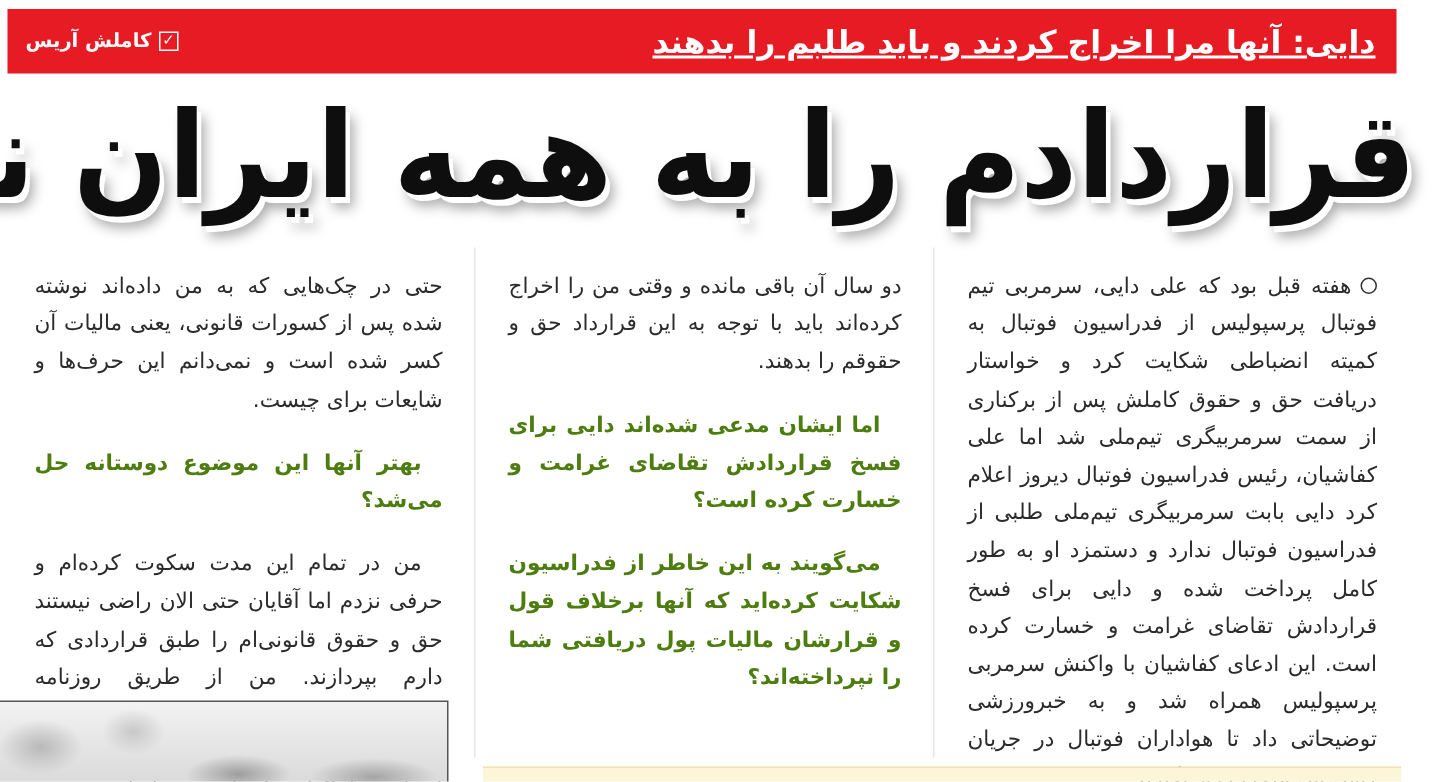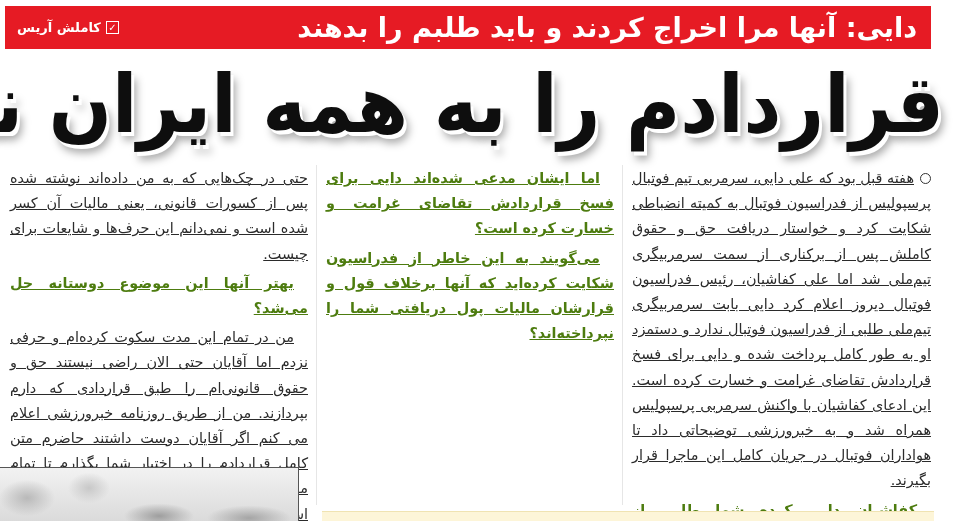--- a/index.html
+++ b/index.html
@@ -5,41 +5,41 @@
   * { box-sizing: border-box; margin: 0; padding: 0; }
   html, body { width: 955px; height: 521px; overflow: hidden; background: #ffffff; }
   body { position: relative; font-family: "DejaVu Sans", sans-serif; color: #2a2a2a; direction: rtl; }
 
   .kicker {
     position: absolute; left: 5px; top: 6px; width: 926px; height: 43px;
     background: #e61b24; color: #fff;
     display: flex; align-items: center; justify-content: space-between;
     padding: 0 14px 0 12px;
   }
-  .kicker-title { font-weight: bold; font-size: 27px; letter-spacing: 0px; }
+  .kicker-title { font-weight: bold; font-size: 21px; letter-spacing: 0px; text-decoration: underline; }
   .byline { display: flex; align-items: center; gap: 5px; font-size: 13px; font-weight: bold; }
   .byline-check {
     width: 13px; height: 13px; border: 1.5px solid #fff; display: inline-flex;
     align-items: center; justify-content: center; font-size: 10px; line-height: 1;
   }
 
   .headline {
     position: absolute; left: 4px; top: 52px; width: 940px; height: 104px;
     font-family: "DejaVu Sans", sans-serif; font-weight: bold;
     font-size: 74px; line-height: 104px; text-align: center; color: #0e0e0e;
     letter-spacing: -3px; white-space: nowrap;
     text-shadow: 3px 4px 0 #ffffff, 5px 7px 8px rgba(0,0,0,0.35);
     transform: scaleY(1.08);
   }
 
   .col {
     position: absolute; top: 162px; font-size: 14.4px; line-height: 25.2px;
     text-align: justify; text-align-last: right; color: #2b2b2b;
   }
-  .col p { margin: 4px; text-decoration: underline; }
+  .col p { margin: 17px; }
   .col .q { font-weight: bold; color: #4d7c0f; }
   .col .indent { text-indent: 14px; }
   .col-right { left: 628px; width: 307px; }
   .col-mid { left: 322px; width: 296px; }
   .col-left { left: 6px; width: 306px; }
 
   .bullet {
     display: inline-block; width: 11px; height: 11px; border: 1.6px solid #333; border-radius: 50%;
     margin-left: 6px; vertical-align: -1px;
   }
@@ -77,20 +77,21 @@
 
 <div class="col col-right">
   <p><span class="bullet"></span><span>هفته قبل بود که علی دایی، سرمربی تیم فوتبال پرسپولیس از فدراسیون فوتبال به کمیته انضباطی شکایت کرد و خواستار دریافت حق و حقوق کاملش پس از برکناری از سمت سرمربیگری تیم‌ملی شد اما علی کفاشیان، رئیس فدراسیون فوتبال دیروز اعلام کرد دایی بابت سرمربیگری تیم‌ملی طلبی از فدراسیون فوتبال ندارد و دستمزد او به طور کامل پرداخت شده و دایی برای فسخ قراردادش تقاضای غرامت و خسارت کرده است. این ادعای کفاشیان با واکنش سرمربی پرسپولیس همراه شد و به خبرورزشی توضیحاتی داد تا هواداران فوتبال در جریان کامل این ماجرا قرار بگیرند.</span></p>
   <p class="q indent">کفاشیان دایی کرده شما طلبی از فدراسیون ندارید؟</p>
   <p class="indent">من با فدراسیون قرارداد سه ساله امضا کردم که</p>
 </div>
 
 <div class="col-divider" style="left:622px;"></div>
 
 <div class="col col-mid">
+  <p>دو سال آن باقی مانده و وقتی من را اخراج کرده‌اند باید با توجه به این قرارداد حق و حقوقم را بدهند.</p>
   <p class="q indent">اما ایشان مدعی شده‌اند دایی برای فسخ قراردادش تقاضای غرامت و خسارت کرده است؟</p>
   <p class="q indent">می‌گویند به این خاطر از فدراسیون شکایت کرده‌اید که آنها برخلاف قول و قرارشان مالیات پول دریافتی شما را نپرداخته‌اند؟</p>
 
 </div>
 
 <div class="col-divider" style="left:316px;"></div>
 
 <div class="col col-left">
   <p>حتی در چک‌هایی که به من داده‌اند نوشته شده پس از کسورات قانونی، یعنی مالیات آن کسر شده است و نمی‌دانم این حرف‌ها و شایعات برای چیست.</p>
   <p class="q indent">بهتر آنها این موضوع دوستانه حل می‌شد؟</p>

